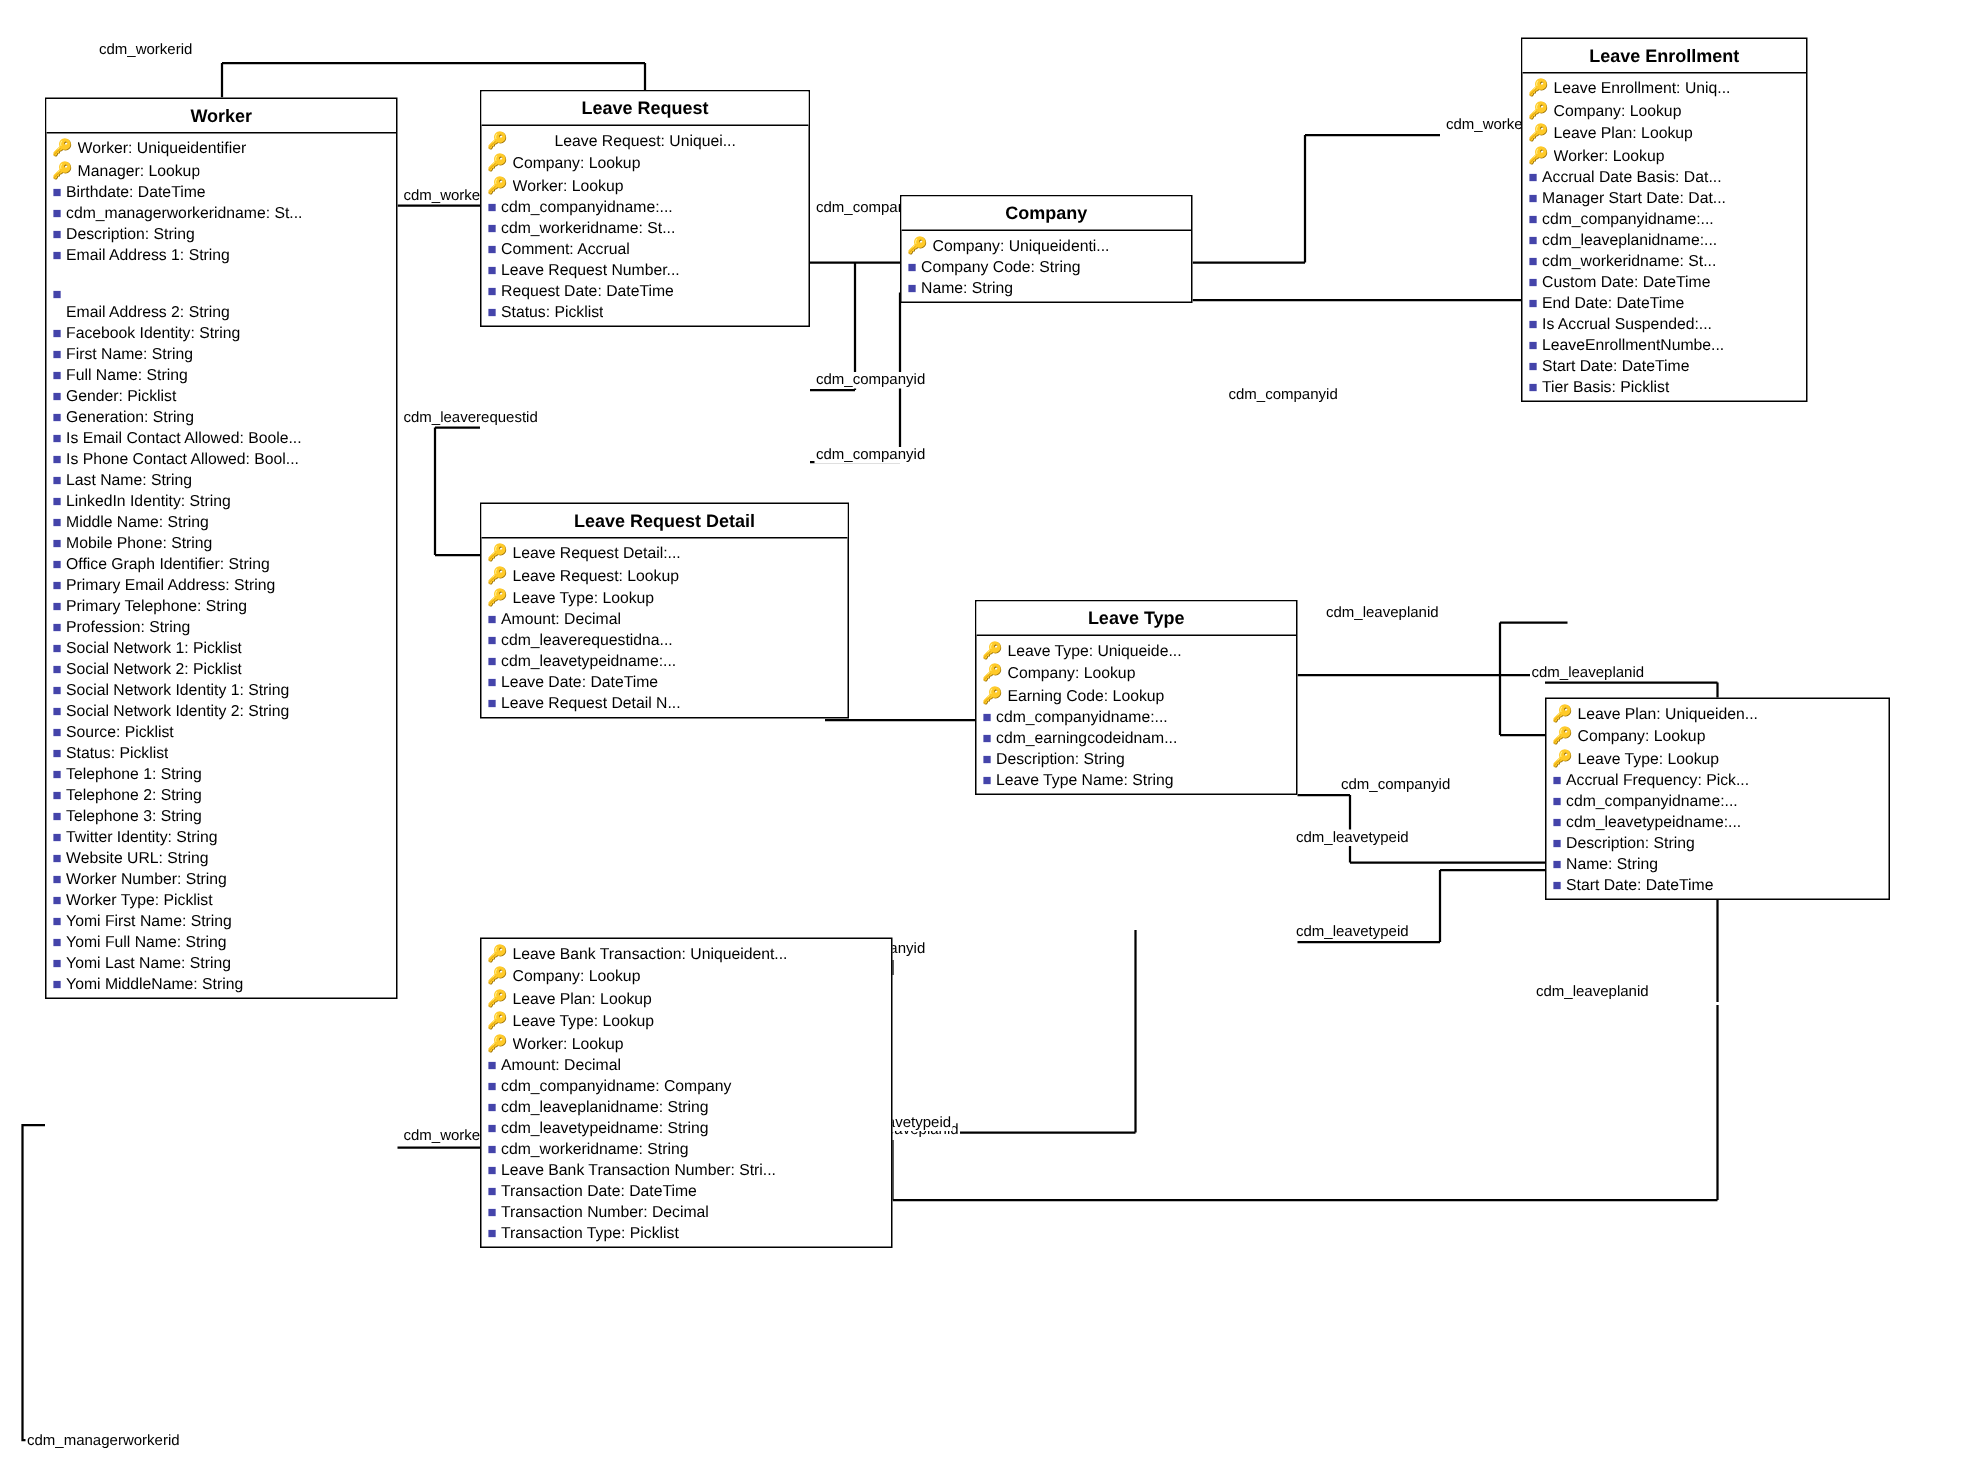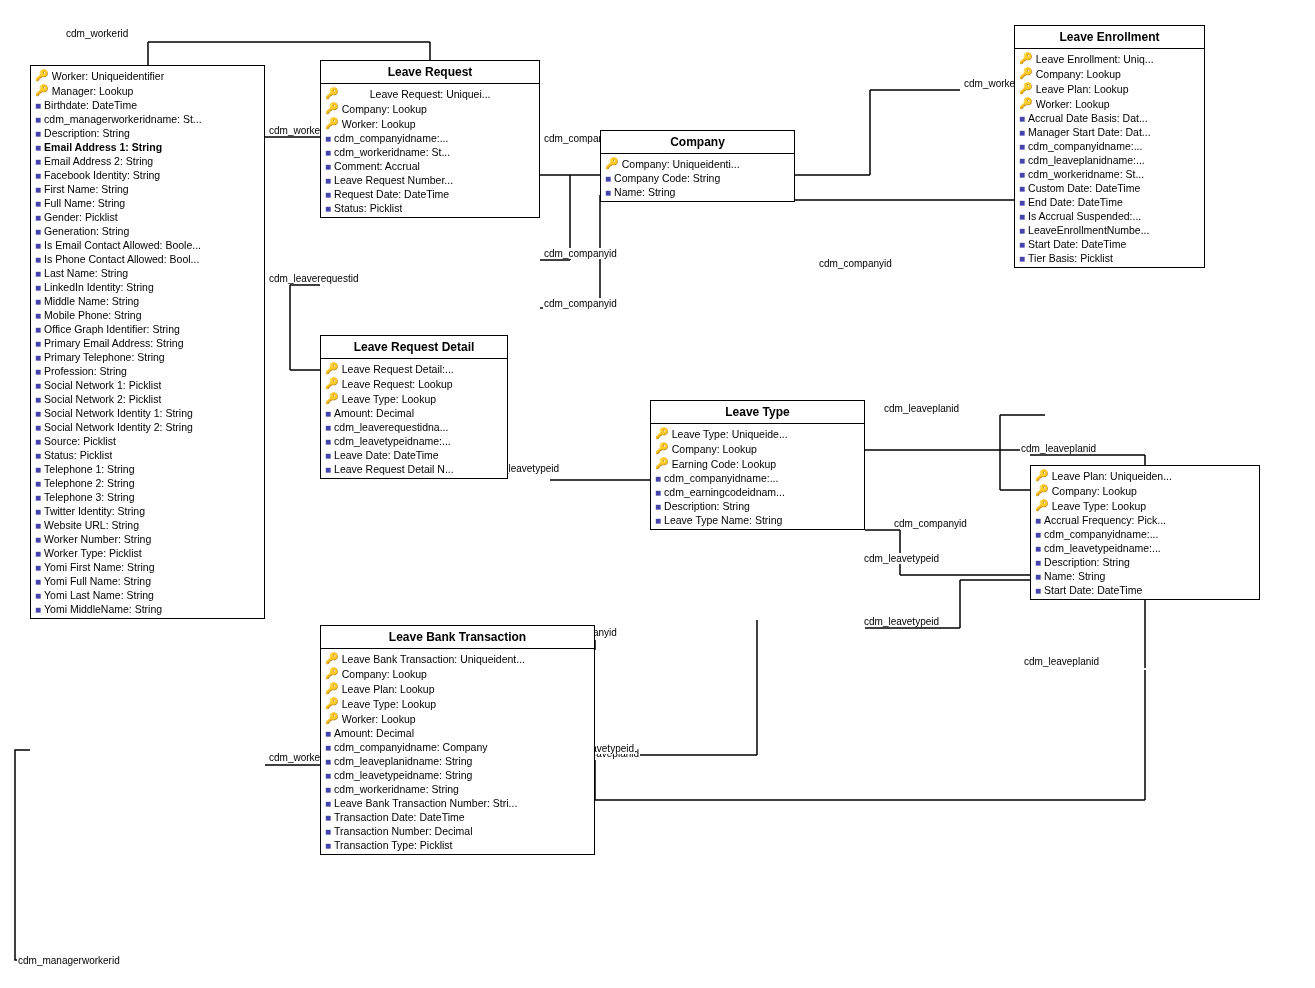--- a/index.html
+++ b/index.html
@@ -149,20 +149,21 @@
   <span class="connector-label" style="left:883px;top:403px;">cdm_leaveplanid</span>
   <span class="connector-label" style="left:1020px;top:443px;">cdm_leaveplanid</span>
   <span class="connector-label" style="left:563px;top:748px;">cdm_leaveplanid</span>
   <span class="connector-label" style="left:1023px;top:656px;">cdm_leaveplanid</span>
   <span class="connector-label" style="left:483px;top:463px;">cdm_leavetypeid</span>
   <span class="connector-label" style="left:558px;top:743px;">cdm_leavetypeid</span>
   <span class="connector-label" style="left:863px;top:553px;">cdm_leavetypeid</span>
   <span class="connector-label" style="left:863px;top:616px;">cdm_leavetypeid</span>
 
 <div class="entity-box" style="left: 30px; top: 65px; width: 235px;">
+      <div class="entity-title">Worker</div>
       <div class="entity-fields">
         <div class="field-row">
           <span class="icon" style="color: rgb(218, 165, 32); font-size: 11px;">🔑</span>
           <span style="overflow: hidden; text-overflow: ellipsis; max-width: 211px; display: inline-block;">Worker: Uniqueidentifier</span>
         </div>
         <div class="field-row">
           <span class="icon" style="color: rgb(153, 153, 153); font-size: 11px;">🔑</span>
           <span style="overflow: hidden; text-overflow: ellipsis; max-width: 211px; display: inline-block;">Manager: Lookup</span>
         </div>
         <div class="field-row">
@@ -172,25 +173,25 @@
         <div class="field-row">
           <span class="icon" style="color: rgb(68, 68, 170); font-size: 10px;">■</span>
           <span style="overflow: hidden; text-overflow: ellipsis; max-width: 211px; display: inline-block;">cdm_managerworkeridname: St...</span>
         </div>
         <div class="field-row">
           <span class="icon" style="color: rgb(68, 68, 170); font-size: 10px;">■</span>
           <span style="overflow: hidden; text-overflow: ellipsis; max-width: 211px; display: inline-block;">Description: String</span>
         </div>
         <div class="field-row">
           <span class="icon" style="color: rgb(68, 68, 170); font-size: 10px;">■</span>
-          <span style="overflow: hidden; text-overflow: ellipsis; max-width: 211px; display: inline-block; font-weight: bold;">Email Address 1: String</span>
-        </div>
-        <div class="field-row">
-          <span class="icon" style="color: rgb(68, 68, 170); font-size: 10px;">■</span>
-          <span style="overflow: hidden; text-overflow: ellipsis; max-width: 211px; display: inline-block;">Email Address 2: String</span>
+          <span style="overflow: hidden; text-overflow: ellipsis; max-width: 211px; display: inline-block;">Email Address 1: String</span>
+        </div>
+        <div class="field-row">
+          <span class="icon" style="color: rgb(68, 68, 170); font-size: 10px;">■</span>
+          <span style="overflow: hidden; text-overflow: ellipsis; max-width: 211px; display: inline-block; margin-top: 24px;">Email Address 2: String</span>
         </div>
         <div class="field-row">
           <span class="icon" style="color: rgb(68, 68, 170); font-size: 10px;">■</span>
           <span style="overflow: hidden; text-overflow: ellipsis; max-width: 211px; display: inline-block;">Facebook Identity: String</span>
         </div>
         <div class="field-row">
           <span class="icon" style="color: rgb(68, 68, 170); font-size: 10px;">■</span>
           <span style="overflow: hidden; text-overflow: ellipsis; max-width: 211px; display: inline-block;">First Name: String</span>
         </div>
         <div class="field-row">
@@ -431,21 +432,21 @@
         <div class="field-row">
           <span class="icon" style="color: rgb(68, 68, 170); font-size: 10px;">■</span>
           <span style="overflow: hidden; text-overflow: ellipsis; max-width: 216px; display: inline-block;">Start Date: DateTime</span>
         </div>
         <div class="field-row">
           <span class="icon" style="color: rgb(68, 68, 170); font-size: 10px;">■</span>
           <span style="overflow: hidden; text-overflow: ellipsis; max-width: 216px; display: inline-block;">Tier Basis: Picklist</span>
         </div>
       </div>
     </div>
-    <div class="entity-box" style="left: 320px; top: 335px; width: 188px;">
+    <div class="entity-box" style="left: 320px; top: 335px; width: 246px;">
       <div class="entity-title">Leave Request Detail</div>
       <div class="entity-fields">
         <div class="field-row">
           <span class="icon" style="color: rgb(218, 165, 32); font-size: 11px;">🔑</span>
           <span style="overflow: hidden; text-overflow: ellipsis; max-width: 206px; display: inline-block;">Leave Request Detail:...</span>
         </div>
         <div class="field-row">
           <span class="icon" style="color: rgb(153, 153, 153); font-size: 11px;">🔑</span>
           <span style="overflow: hidden; text-overflow: ellipsis; max-width: 206px; display: inline-block;">Leave Request: Lookup</span>
         </div>
@@ -542,21 +543,20 @@
           <span class="icon" style="color: rgb(68, 68, 170); font-size: 10px;">■</span>
           <span style="overflow: hidden; text-overflow: ellipsis; max-width: 206px; display: inline-block;">Name: String</span>
         </div>
         <div class="field-row">
           <span class="icon" style="color: rgb(68, 68, 170); font-size: 10px;">■</span>
           <span style="overflow: hidden; text-overflow: ellipsis; max-width: 206px; display: inline-block;">Start Date: DateTime</span>
         </div>
       </div>
     </div>
     <div class="entity-box" style="left: 320px; top: 625px; width: 275px;">
-      <div class="entity-title">Leave Bank Transaction</div>
       <div class="entity-fields">
         <div class="field-row">
           <span class="icon" style="color: rgb(218, 165, 32); font-size: 11px;">🔑</span>
           <span style="overflow: hidden; text-overflow: ellipsis; max-width: 251px; display: inline-block;">Leave Bank Transaction: Uniqueident...</span>
         </div>
         <div class="field-row">
           <span class="icon" style="color: rgb(153, 153, 153); font-size: 11px;">🔑</span>
           <span style="overflow: hidden; text-overflow: ellipsis; max-width: 251px; display: inline-block;">Company: Lookup</span>
         </div>
         <div class="field-row">

